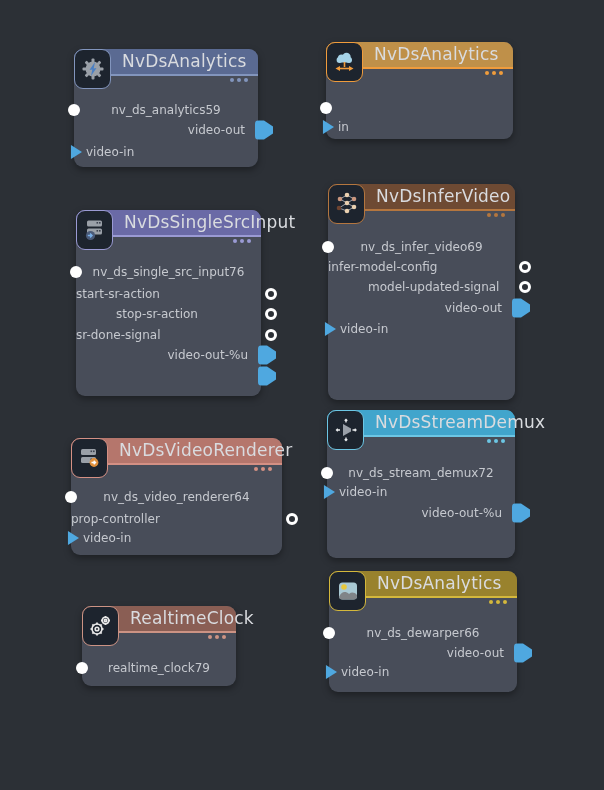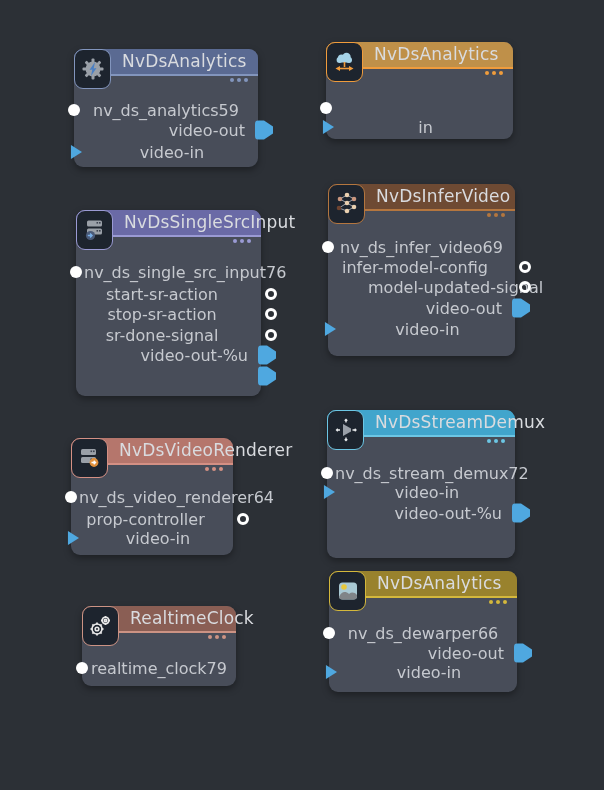--- a/index.html
+++ b/index.html
@@ -51,49 +51,49 @@
     cursor:pointer;
   }
   .dots i{
     width:4px;height:4px;border-radius:50%;
     background:var(--accent);
   }
   .rows{position:absolute;inset:0;}
   .row{
     position:absolute;left:0;right:0;height:20px;
     display:flex;align-items:center;
-    font-size:16px;color:#c6c9cf;
+    font-size:12px;color:#c6c9cf;
   }
   .row .lab{width:100%;white-space:nowrap;}
   .instance .glyph{
     position:absolute;left:-6px;top:4px;
     width:12px;height:12px;border-radius:50%;background:#ffffff;
   }
   .instance .lab{text-align:center;padding:0 8px;}
   .media-in .glyph{
     position:absolute;left:-4px;top:3px;
     width:12px;height:14px;
     background:var(--blue);
     clip-path:polygon(8% 0,100% 50%,8% 100%);
   }
-  .media-in .lab{padding-left:12px;text-align:center;}
+  .media-in .lab{padding-left:12px;text-align:left;}
   .media-out .glyph{
     position:absolute;right:-15px;top:0px;
     width:18px;height:20px;
     background:var(--blue);
     border-radius:4px;
     clip-path:polygon(0 2%,50% 2%,100% 32%,100% 68%,50% 98%,0 98%);
   }
   .media-out .lab{padding-right:13px;text-align:right;}
   .signal-out .glyph{
     position:absolute;right:-16px;top:4px;
     width:12px;height:12px;border-radius:50%;
     border:3.5px solid #ffffff;box-sizing:border-box;
   }
-  .signal-out .lab{padding-right:13px;text-align:center;}
+  .signal-out .lab{padding-right:13px;text-align:left;}
 </style>
 </head>
 <body>
 
 <div id="canvas">
 
   <div class="node" style="left: 74px; top: 49px; width: 184px; height: 118px; --header: #5a6a92; --accent: #8295bd; --blue: #4fa8e0;">
     <div class="header">
       <span class="title">NvDsAnalytics</span>
     </div>
@@ -198,39 +198,39 @@
       </div>
     <div class="rows">
         <div class="row instance" style="top: 52px;">
           <span class="glyph"></span>
           <span class="lab">nv_ds_single_src_input76</span>
         </div>
         <div class="row signal-out" style="top: 74px;">
           <span class="glyph"></span>
           <span class="lab">start-sr-action</span>
         </div>
-        <div class="row signal-out" style="top: 94px;">
+        <div class="row signal-out" style="top: 94px; margin-left: 40px;">
           <span class="glyph"></span>
           <span class="lab">stop-sr-action</span>
         </div>
         <div class="row signal-out" style="top: 115px;">
           <span class="glyph"></span>
           <span class="lab">sr-done-signal</span>
         </div>
         <div class="row media-out" style="top: 135px;">
           <span class="glyph"></span>
           <span class="lab">video-out-%u</span>
         </div>
         <div class="row media-out" style="top: 156px;">
           <span class="glyph"></span>
         </div>
       </div>
   </div>
 
-  <div class="node" style="left: 328px; top: 184px; width: 187px; height: 172px; --header: #6e4a33; --accent: #b4763f; --blue: #4fa8e0;">
+  <div class="node" style="left: 328px; top: 184px; width: 187px; height: 216px; --header: #6e4a33; --accent: #b4763f; --blue: #4fa8e0;">
     <div class="header">
       <span class="title">NvDsInferVideo</span>
     </div>
     <div class="icon-tile">
       <svg width="26" height="26" viewBox="0 0 26 26">
         <g stroke="#cfd3d8" stroke-width="0.7">
           <line x1="6" y1="8" x2="13" y2="4"></line>
             <line x1="6" y1="8" x2="13" y2="12"></line>
           <line x1="5" y1="17" x2="13" y2="12"></line>
             <line x1="5" y1="17" x2="13" y2="20"></line>
@@ -270,21 +270,21 @@
           <span class="glyph"></span>
           <span class="lab">video-out</span>
         </div>
         <div class="row media-in" style="top: 135px;">
           <span class="glyph"></span>
           <span class="lab">video-in</span>
         </div>
       </div>
   </div>
 
-  <div class="node" style="left: 71px; top: 438px; width: 162px; height: 117px; --header: #b5766c; --accent: #d49084; --blue: #4fa8e0;">
+  <div class="node" style="left: 71px; top: 438px; width: 211px; height: 117px; --header: #b5766c; --accent: #d49084; --blue: #4fa8e0;">
     <div class="header">
       <span class="title">NvDsVideoRenderer</span>
     </div>
     <div class="icon-tile">
       <svg width="26" height="26" viewBox="0 0 26 26">
         <g fill="#9aa0a8">
           <rect x="4" y="4" width="15" height="6" rx="1.5"></rect>
           <rect x="4" y="12" width="15" height="6" rx="1.5"></rect>
         </g>
         <g fill="#3c4350">

